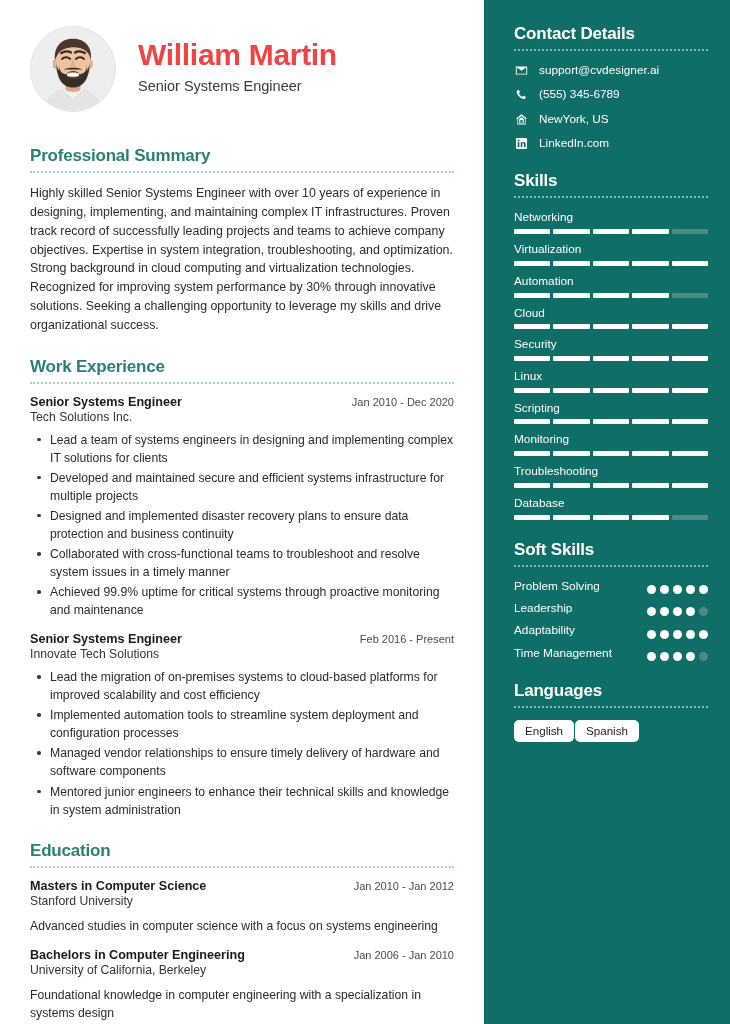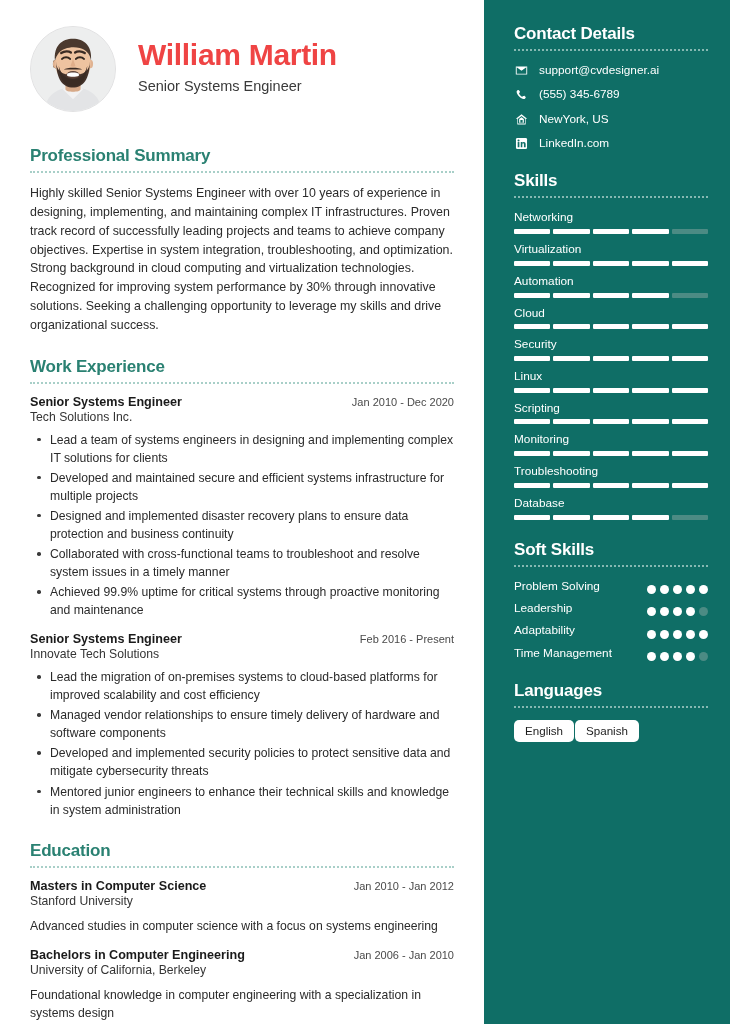--- a/index.html
+++ b/index.html
@@ -342,22 +342,22 @@
             </ul>
           </div>
           <div class="entry">
             <div class="entry-head">
               <div class="entry-title">Senior Systems Engineer</div>
               <div class="entry-date">Feb 2016 - Present</div>
             </div>
             <div class="entry-org">Innovate Tech Solutions</div>
             <ul class="bullets">
               <li>Lead the migration of on-premises systems to cloud-based platforms for improved scalability and cost efficiency</li>
+              <li>Implemented automation tools to streamline system deployment and configuration processes</li>
               <li>Managed vendor relationships to ensure timely delivery of hardware and software components</li>
-              <li>Developed and implemented security policies to protect sensitive data and mitigate cybersecurity threats</li>
               <li>Mentored junior engineers to enhance their technical skills and knowledge in system administration</li>
             </ul>
           </div>
         </div>
     </div>
 
     <div class="section">
       <div class="section-title">Education</div>
       <div class="dot-rule"></div>
       <div id="edu-list">

